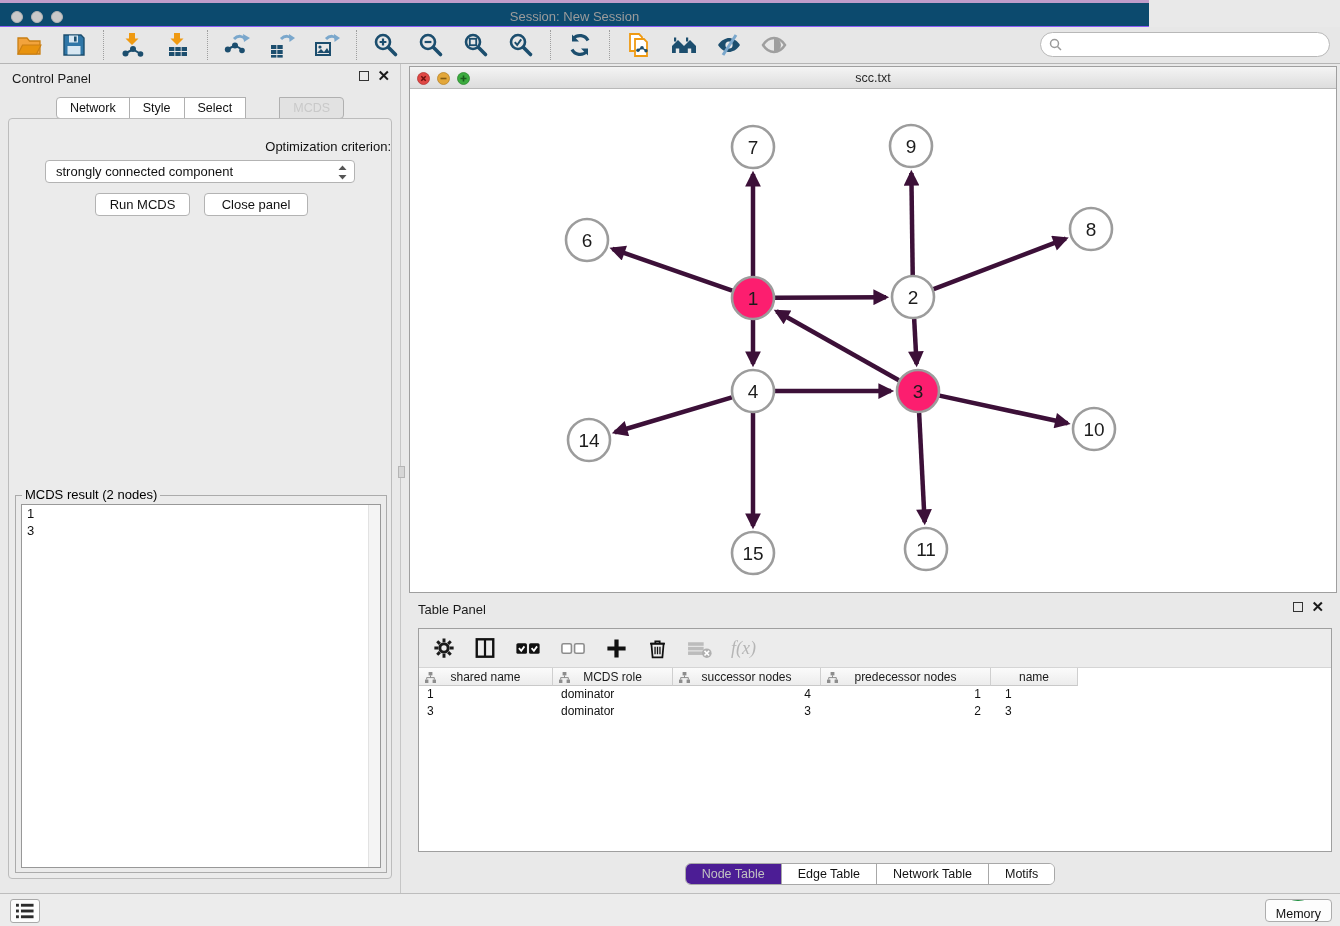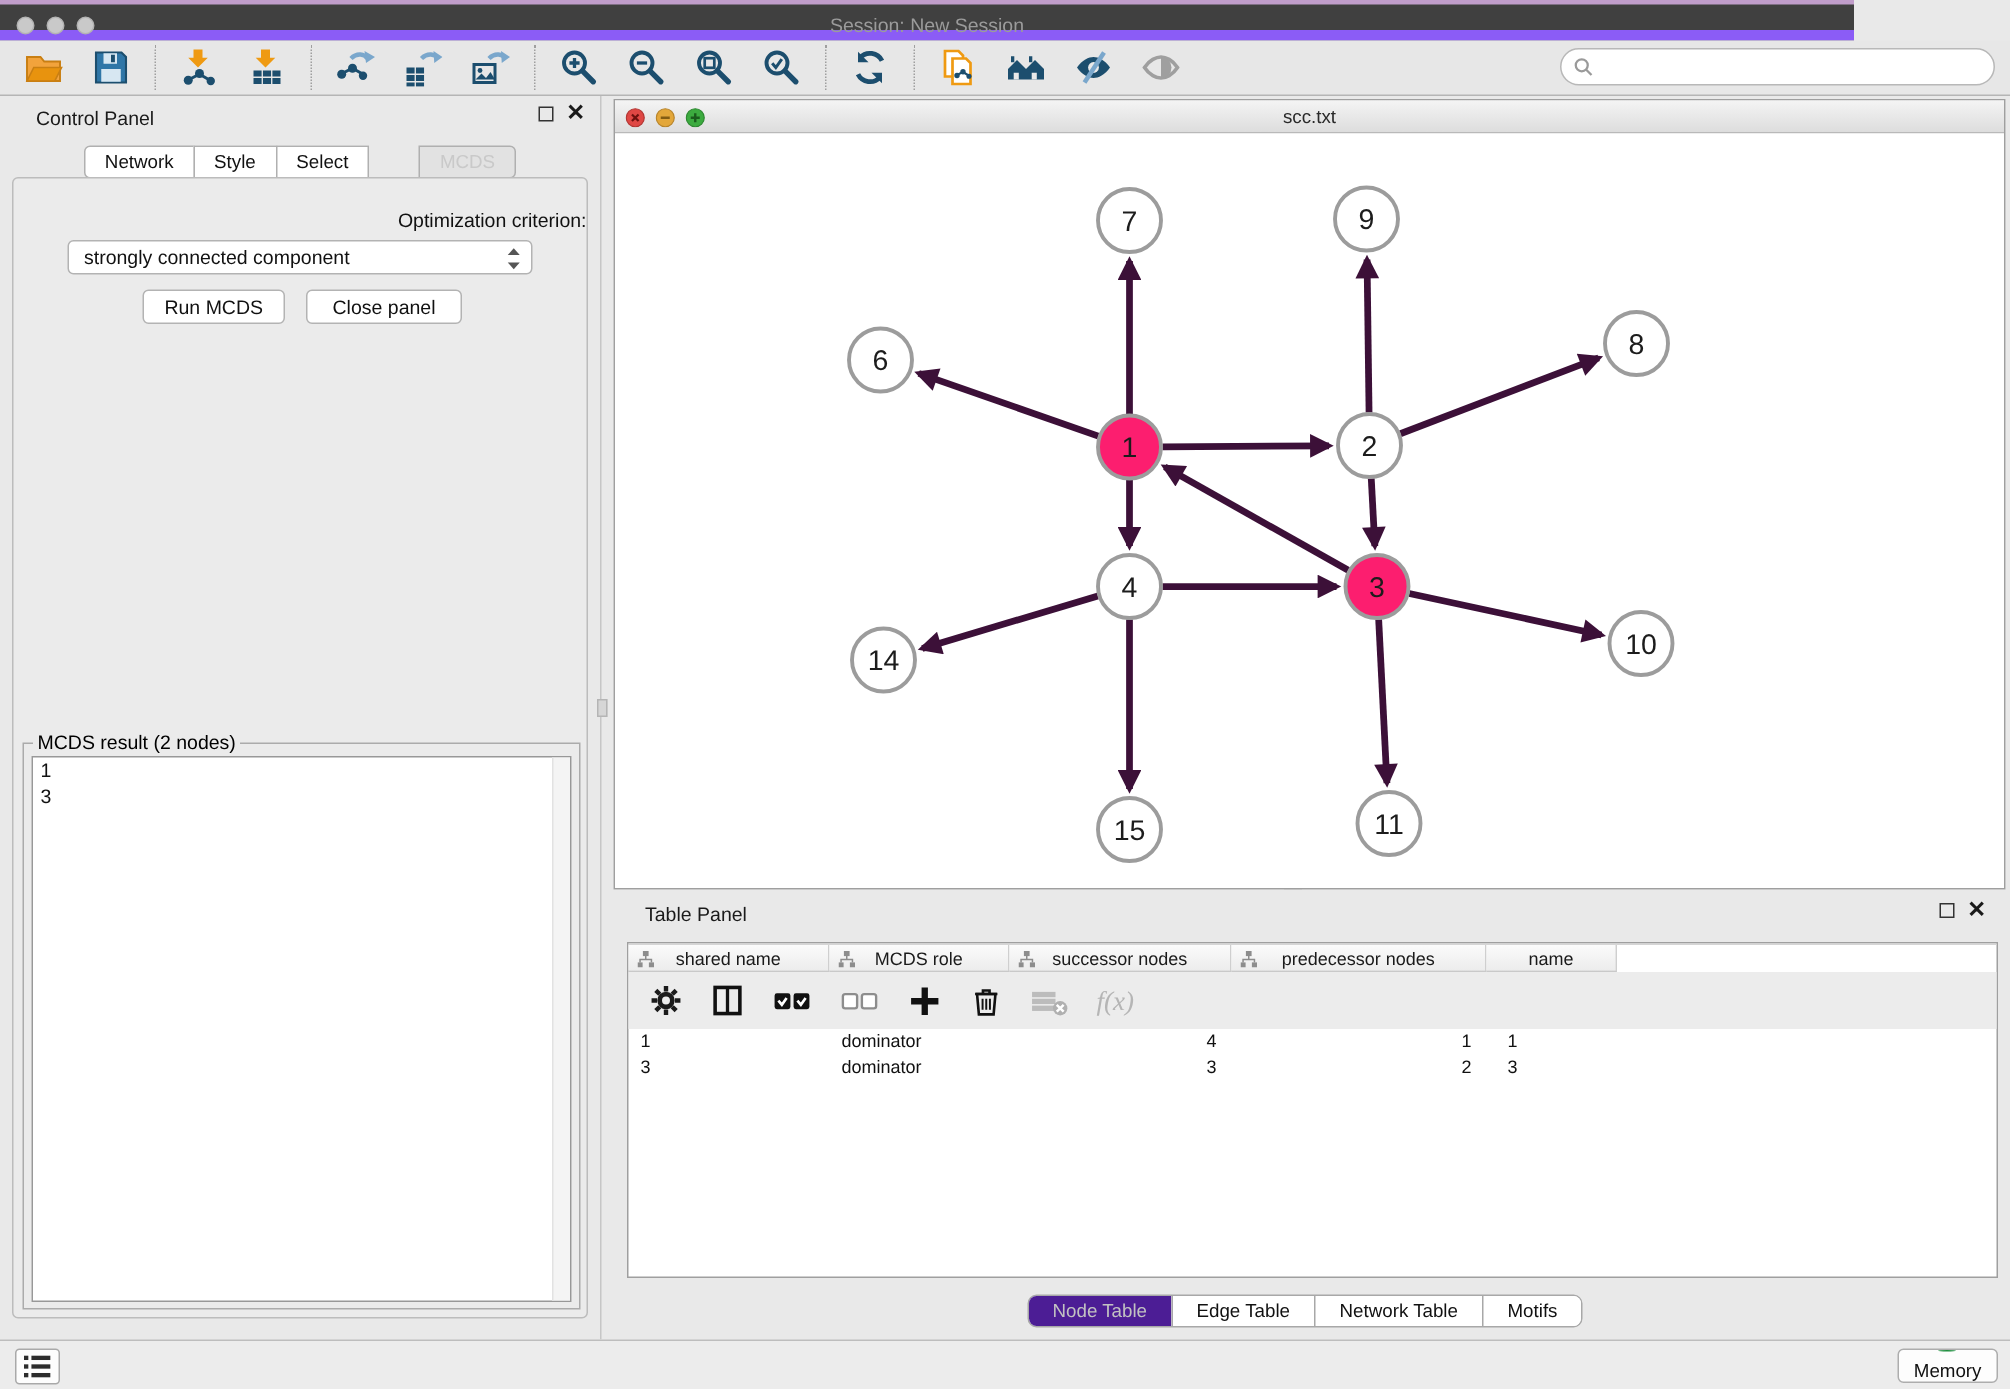--- a/index.html
+++ b/index.html
@@ -2,22 +2,22 @@
 <html><head>
 <meta charset="utf-8">
 <style>
   * { margin:0; padding:0; box-sizing:border-box; }
   html,body { width:1340px; height:926px; }
   body { font-family:"Liberation Sans", sans-serif; background:#dcdcdc; }
   #app { position:relative; width:1340px; height:926px; background:#e9e9e9; overflow:hidden; }
   .abs { position:absolute; }
 
   
-  #titlebar { position:absolute; left:0; top:0; width:1236px; height:27px;
-    background:#404040; border-top:3px solid #c09dca; border-bottom:7px solid #8b5cf6; }
+  #titlebar { position:absolute; left:0; top:0; width:1149px; height:27px;
+    background:#0c4a6e; border-top:3px solid #c09dca; border-bottom:1px solid #8b5cf6; }
   #titlebar .traffic { position:absolute; left:11px; top:8px; display:flex; gap:8px; }
   #titlebar .traffic span { width:12px; height:12px; border-radius:50%;
     background:#c9c9c9; border:1px solid #b3b3b3; display:block; }
   #window-title { position:absolute; left:0; right:0; top:6px; text-align:center;
     font-size:13px; color:#9b9b9b; }
 
   
   #toolbar { position:absolute; left:0; top:27px; width:1340px; height:37px;
     background:#e7e7e7; border-bottom:1px solid #b5b5b5; display:flex; align-items:center; }
   .tb-group { display:flex; align-items:center; gap:17px; padding:0 15px; height:32px; }
@@ -26,21 +26,21 @@
   .tb-btn svg { width:26px; height:26px; }
   #search-wrap { position:absolute; right:10px; top:5px; }
   #search-input { width:290px; height:25px; border:1px solid #b8b8b8; border-radius:13px;
     background:#fff; padding:0 8px 0 26px; font-size:13px; outline:none; color:#333; }
   #search-wrap svg { position:absolute; left:9px; top:6px; }
 
   
   #control-panel { position:absolute; left:0; top:64px; width:401px; height:829px;
     background:#e9e9e9; border-right:1px solid #c6c6c6; }
   .panel-head { position:relative; height:26px; }
-  .panel-title { position:absolute; left:24px; top:7px; font-size:13px; color:#1a1a1a; }
+  .panel-title { position:absolute; left:12px; top:7px; font-size:13px; color:#1a1a1a; }
   .panel-icons { position:absolute; right:10px; top:6px; display:flex; gap:8px; align-items:center; }
   .float-btn { width:10px; height:10px; border:1.6px solid #333; display:block; }
   .close-btn { font-size:15px; font-weight:bold; color:#1a1a1a; line-height:12px; }
 
   #ctrl-tabs { position:absolute; left:0; top:33px; width:100%; display:flex; justify-content:center; }
   .tab { border:1px solid #b0b0b0; background:#fff; font-size:12.5px; color:#111;
     padding:3px 13px; margin-left:-1px; position:relative; }
   .tab:first-child { border-radius:4px 0 0 4px; margin-left:0; }
   .tab:last-child { border-radius:0 4px 4px 0; }
   .tab.sel { background:#e2e2e2; color:#c9c9c9;margin-left:33px; }
@@ -407,20 +407,75 @@
 
   <div id="table-panel">
     <div class="panel-head">
       <span class="panel-title">Table Panel</span>
       <span class="panel-icons">
         <span class="float-btn"></span>
         <span class="close-btn">✕</span>
       </span>
     </div>
     <div id="table-box">
+      <div id="table-toolbar">
+          <div class="tt-btn">
+            <svg viewBox="0 0 24 24" width="22" height="22">
+              <circle cx="12" cy="12" r="4.6" fill="none" stroke="#1b1b1b" stroke-width="3.4"></circle>
+              <g stroke="#1b1b1b" stroke-width="3.2">
+                <path d="M12 1.5v4M12 18.5v4M1.5 12h4M18.5 12h4M4.6 4.6l2.9 2.9M16.5 16.5l2.9 2.9M19.4 4.6l-2.9 2.9M7.5 16.5l-2.9 2.9"></path>
+              </g>
+            </svg>
+          </div>
+          <div class="tt-btn">
+            <svg viewBox="0 0 24 24" width="22" height="22">
+              <rect x="3" y="2.5" width="18" height="19" fill="none" stroke="#111" stroke-width="2.6"></rect>
+              <path d="M12 2.5v19" stroke="#111" stroke-width="2.4"></path>
+            </svg>
+          </div>
+          <div class="tt-btn">
+            <svg viewBox="0 0 24 18" width="26" height="19">
+              <rect x="1" y="4" width="10" height="10" rx="1.5" fill="#111"></rect>
+              <path d="M3.4 8.6l2.2 2.6 3-4.2" stroke="#fff" stroke-width="1.7" fill="none"></path>
+              <rect x="13" y="4" width="10" height="10" rx="1.5" fill="#111"></rect>
+              <path d="M15.4 8.6l2.2 2.6 3-4.2" stroke="#fff" stroke-width="1.7" fill="none"></path>
+            </svg>
+          </div>
+          <div class="tt-btn">
+            <svg viewBox="0 0 24 18" width="26" height="19">
+              <rect x="1.5" y="4.5" width="9" height="9" rx="1.5" fill="#fff" stroke="#8d8d8d" stroke-width="1.5"></rect>
+              <rect x="13.5" y="4.5" width="9" height="9" rx="1.5" fill="#fff" stroke="#8d8d8d" stroke-width="1.5"></rect>
+            </svg>
+          </div>
+          <div class="tt-btn">
+            <svg viewBox="0 0 24 24" width="23" height="23">
+              <path d="M12 2.5v19M2.5 12h19" stroke="#111" stroke-width="4.4"></path>
+            </svg>
+          </div>
+          <div class="tt-btn">
+            <svg viewBox="0 0 24 24" width="21" height="23">
+              <path d="M5 6.5h14L17.6 22H6.4z" fill="none" stroke="#111" stroke-width="2"></path>
+              <path d="M3.5 6.5h17" stroke="#111" stroke-width="2"></path>
+              <path d="M9.5 6.5V3.8h5v2.7" fill="none" stroke="#111" stroke-width="2"></path>
+              <path d="M9.2 10v8.5M12 10v8.5M14.8 10v8.5" stroke="#111" stroke-width="1.5"></path>
+            </svg>
+          </div>
+          <div class="tt-btn">
+            <svg viewBox="0 0 24 20" width="25" height="21">
+              <g fill="#bcbcbc">
+                <rect x="1" y="4" width="15" height="3.4"></rect>
+                <rect x="1" y="8.4" width="15" height="3.4"></rect>
+                <rect x="1" y="12.8" width="15" height="3.4"></rect>
+              </g>
+              <circle cx="19" cy="14.5" r="4.6" fill="#b0b0b0"></circle>
+              <path d="M16.8 12.3l4.4 4.4M21.2 12.3l-4.4 4.4" stroke="#fff" stroke-width="1.6"></path>
+            </svg>
+          </div>
+          <span id="fx-label">f(x)</span>
+        </div>
       <div id="table-header">
           <div class="th" style="width: 134px;"><svg viewBox="0 0 11 11" width="11" height="11">
               <rect x="3.6" y="0" width="3.8" height="3.4" fill="#8d8d8d"></rect>
               <path d="M5.5 3.4v2.2M1.7 7.6V5.6h7.6v2" stroke="#8d8d8d" fill="none" stroke-width="1"></path>
               <rect x="0" y="7.6" width="3.4" height="3.4" fill="#8d8d8d"></rect>
               <rect x="7.6" y="7.6" width="3.4" height="3.4" fill="#8d8d8d"></rect>
             </svg><span>shared name</span></div>
           <div class="th" style="width: 120px;"><svg viewBox="0 0 11 11" width="11" height="11">
               <rect x="3.6" y="0" width="3.8" height="3.4" fill="#8d8d8d"></rect>
               <path d="M5.5 3.4v2.2M1.7 7.6V5.6h7.6v2" stroke="#8d8d8d" fill="none" stroke-width="1"></path>
@@ -434,75 +489,20 @@
               <rect x="7.6" y="7.6" width="3.4" height="3.4" fill="#8d8d8d"></rect>
             </svg><span>successor nodes</span></div>
           <div class="th" style="width: 170px;"><svg viewBox="0 0 11 11" width="11" height="11">
               <rect x="3.6" y="0" width="3.8" height="3.4" fill="#8d8d8d"></rect>
               <path d="M5.5 3.4v2.2M1.7 7.6V5.6h7.6v2" stroke="#8d8d8d" fill="none" stroke-width="1"></path>
               <rect x="0" y="7.6" width="3.4" height="3.4" fill="#8d8d8d"></rect>
               <rect x="7.6" y="7.6" width="3.4" height="3.4" fill="#8d8d8d"></rect>
             </svg><span>predecessor nodes</span></div>
           <div class="th" style="width: 87px;"><span>name</span></div>
         </div>
-      <div id="table-toolbar">
-          <div class="tt-btn">
-            <svg viewBox="0 0 24 24" width="22" height="22">
-              <circle cx="12" cy="12" r="4.6" fill="none" stroke="#1b1b1b" stroke-width="3.4"></circle>
-              <g stroke="#1b1b1b" stroke-width="3.2">
-                <path d="M12 1.5v4M12 18.5v4M1.5 12h4M18.5 12h4M4.6 4.6l2.9 2.9M16.5 16.5l2.9 2.9M19.4 4.6l-2.9 2.9M7.5 16.5l-2.9 2.9"></path>
-              </g>
-            </svg>
-          </div>
-          <div class="tt-btn">
-            <svg viewBox="0 0 24 24" width="22" height="22">
-              <rect x="3" y="2.5" width="18" height="19" fill="none" stroke="#111" stroke-width="2.6"></rect>
-              <path d="M12 2.5v19" stroke="#111" stroke-width="2.4"></path>
-            </svg>
-          </div>
-          <div class="tt-btn">
-            <svg viewBox="0 0 24 18" width="26" height="19">
-              <rect x="1" y="4" width="10" height="10" rx="1.5" fill="#111"></rect>
-              <path d="M3.4 8.6l2.2 2.6 3-4.2" stroke="#fff" stroke-width="1.7" fill="none"></path>
-              <rect x="13" y="4" width="10" height="10" rx="1.5" fill="#111"></rect>
-              <path d="M15.4 8.6l2.2 2.6 3-4.2" stroke="#fff" stroke-width="1.7" fill="none"></path>
-            </svg>
-          </div>
-          <div class="tt-btn">
-            <svg viewBox="0 0 24 18" width="26" height="19">
-              <rect x="1.5" y="4.5" width="9" height="9" rx="1.5" fill="#fff" stroke="#8d8d8d" stroke-width="1.5"></rect>
-              <rect x="13.5" y="4.5" width="9" height="9" rx="1.5" fill="#fff" stroke="#8d8d8d" stroke-width="1.5"></rect>
-            </svg>
-          </div>
-          <div class="tt-btn">
-            <svg viewBox="0 0 24 24" width="23" height="23">
-              <path d="M12 2.5v19M2.5 12h19" stroke="#111" stroke-width="4.4"></path>
-            </svg>
-          </div>
-          <div class="tt-btn">
-            <svg viewBox="0 0 24 24" width="21" height="23">
-              <path d="M5 6.5h14L17.6 22H6.4z" fill="none" stroke="#111" stroke-width="2"></path>
-              <path d="M3.5 6.5h17" stroke="#111" stroke-width="2"></path>
-              <path d="M9.5 6.5V3.8h5v2.7" fill="none" stroke="#111" stroke-width="2"></path>
-              <path d="M9.2 10v8.5M12 10v8.5M14.8 10v8.5" stroke="#111" stroke-width="1.5"></path>
-            </svg>
-          </div>
-          <div class="tt-btn">
-            <svg viewBox="0 0 24 20" width="25" height="21">
-              <g fill="#bcbcbc">
-                <rect x="1" y="4" width="15" height="3.4"></rect>
-                <rect x="1" y="8.4" width="15" height="3.4"></rect>
-                <rect x="1" y="12.8" width="15" height="3.4"></rect>
-              </g>
-              <circle cx="19" cy="14.5" r="4.6" fill="#b0b0b0"></circle>
-              <path d="M16.8 12.3l4.4 4.4M21.2 12.3l-4.4 4.4" stroke="#fff" stroke-width="1.6"></path>
-            </svg>
-          </div>
-          <span id="fx-label">f(x)</span>
-        </div>
       <div id="table-rows">
           <div class="tr">
             <div class="td" style="width: 134px; padding: 0px 0px 0px 8px;">1</div>
             <div class="td" style="width: 120px; padding: 0px 0px 0px 8px;">dominator</div>
             <div class="td num" style="width: 148px; padding: 0px 10px 0px 0px;">4</div>
             <div class="td num" style="width: 170px; padding: 0px 10px 0px 0px;">1</div>
             <div class="td" style="width: 87px; padding: 0px 0px 0px 14px;">1</div>
           </div>
           <div class="tr">
             <div class="td" style="width: 134px; padding: 0px 0px 0px 8px;">3</div>

